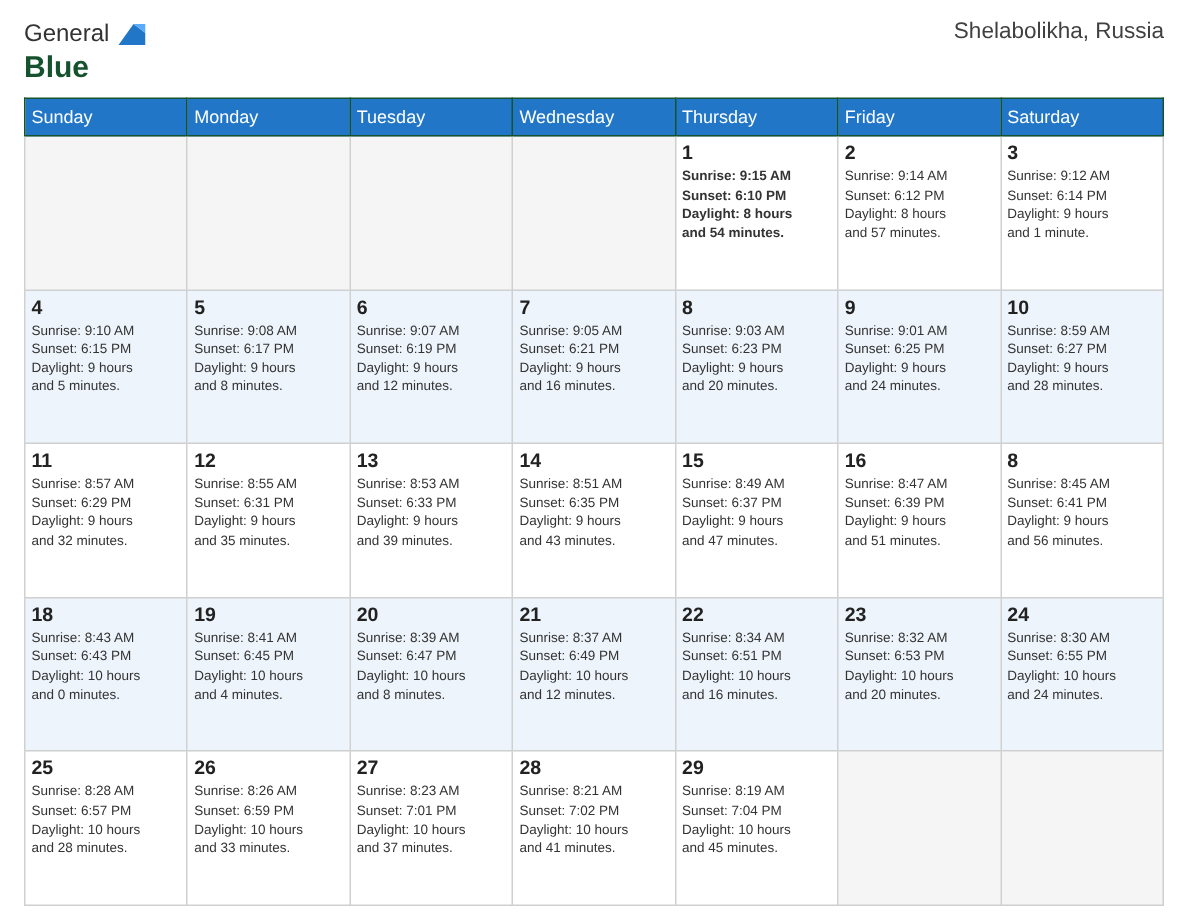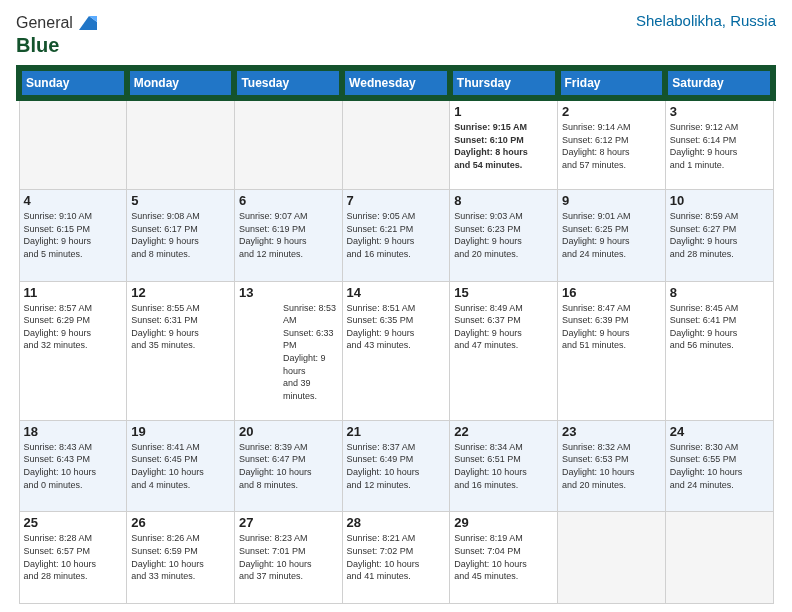--- a/index.html
+++ b/index.html
@@ -38,36 +38,36 @@
       text-align: right;
     }
     .calendar-title {
       font-size: 32px;
       font-weight: normal;
       color: #222;
       line-height: 1.1;
     }
     .calendar-subtitle {
       font-size: 15px;
-      color: #0369a1;
+      color: #404040;
     }
     .calendar {
       flex: 1;
       border-collapse: collapse;
       width: 100%;
       table-layout: fixed;
     }
     .calendar th {
       background: #2176c7;
       color: #fff;
       font-size: 12px;
-      font-weight: bold;
+      font-weight: normal;
       padding: 5px 4px;
       text-align: left;
-      border: 6px solid #14532d;
+      border: 1px solid #14532d;
       margin-left: 44px;
     }
     .calendar td {
       border: 1px solid #d0d0d0;
       vertical-align: top;
       padding: 3px 4px;
       font-size: 9.5px;
       color: #333;
       background: #fff;
       width: calc(100% / 7);
@@ -215,21 +215,21 @@
           </td>
           <td>
             <span class="day-num">12</span>
             <div class="day-info" style="white-space: pre-line;">Sunrise: 8:55 AM
 Sunset: 6:31 PM
 Daylight: 9 hours
 and 35 minutes.</div>
           </td>
           <td>
             <span class="day-num">13</span>
-            <div class="day-info" style="white-space: pre-line; margin-left: 44px;">Sunrise: 8:53 AM
+            <div class="day-info" style="white-space: pre-line;">Sunrise: 8:53 AM
 Sunset: 6:33 PM
 Daylight: 9 hours
 and 39 minutes.</div>
           </td>
           <td>
             <span class="day-num">14</span>
             <div class="day-info" style="white-space: pre-line;">Sunrise: 8:51 AM
 Sunset: 6:35 PM
 Daylight: 9 hours
 and 43 minutes.</div>

